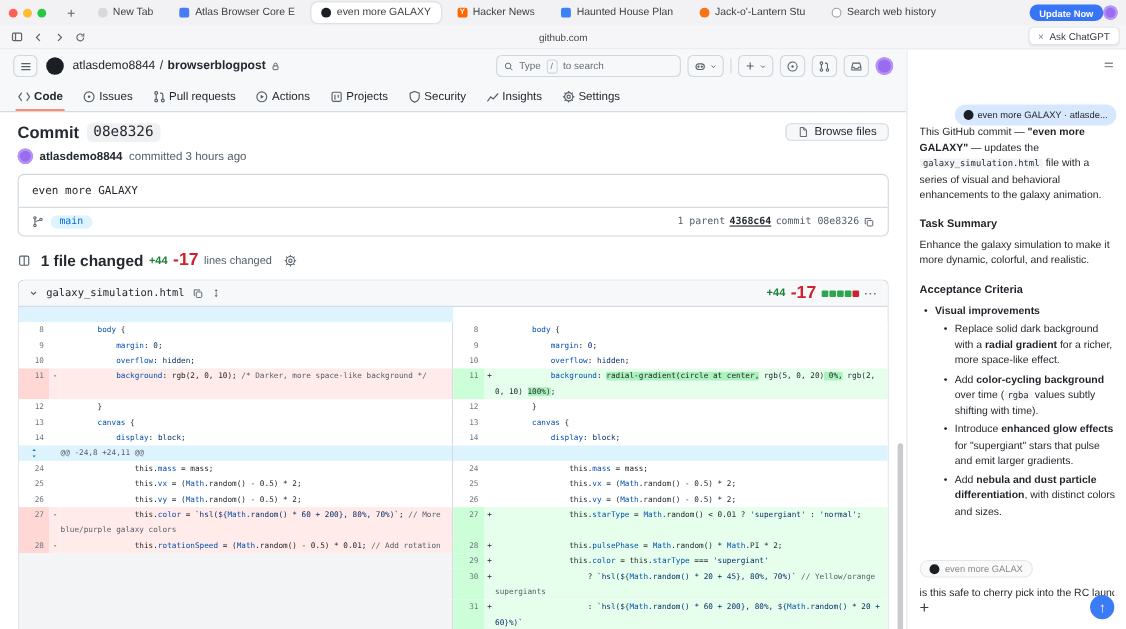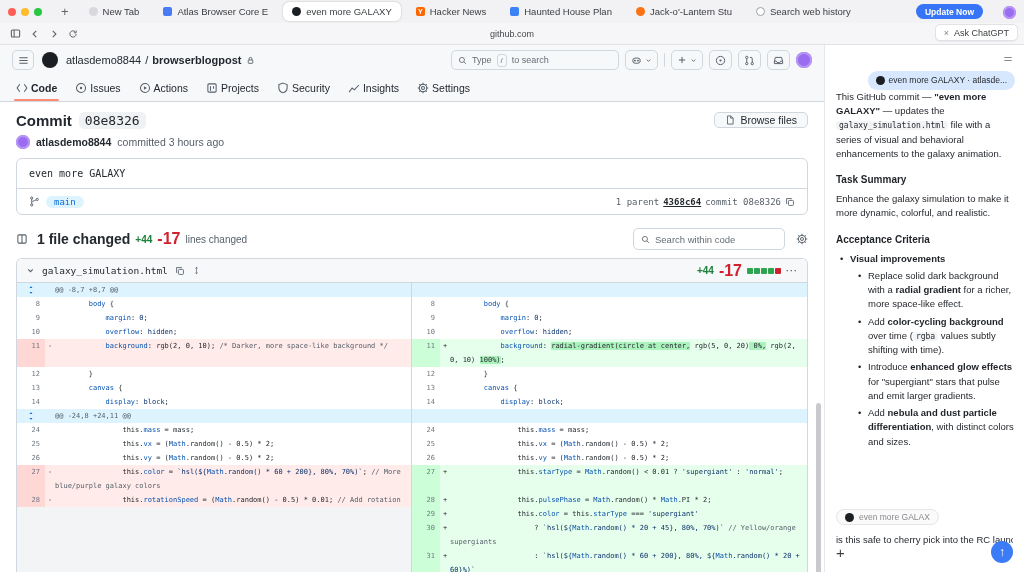--- a/index.html
+++ b/index.html
@@ -22,21 +22,21 @@
   .tab .tab-label { overflow:hidden; text-overflow:ellipsis; }
   .tab.active { background:#fff; box-shadow:0 0 2px rgba(0,0,0,.25); }
   .fav { width:9px; height:9px; border-radius:2px; flex:none; }
   .fav-blank{ background:#d9d9dd; border-radius:50%; }
   .fav-atlas{ background:#4a7bf7; }
   .fav-github{ background:#1b1f23; border-radius:50%; }
   .fav-hn{ background:#ff6600; color:#fff; font-size:7px; font-weight:700; display:flex; align-items:center; justify-content:center; }
   .fav-doc{ background:#3b82f6; }
   .fav-pumpkin{ background:#f97316; border-radius:50%; }
   .fav-globe{ background:#fff; border:1.5px solid #9aa0a6; border-radius:50%; }
-  .chrome-right { margin-left:auto; display:flex; align-items:flex-end; gap:20px; }
+  .chrome-right { margin-left:auto; display:flex; align-items:center; gap:0; }
   .update-btn { background:#3774f6; color:#fff; border-radius:9px; height:15px; padding:0 9px;
                 font-size:8.5px; font-weight:600; display:flex; align-items:center; }
   .avatar-sm { width:13px; height:13px; border-radius:50%; background:#9a6cf0; box-shadow:inset 0 0 0 2px #b795f5; }
 
   .urlbar { height:21px; display:flex; align-items:center; padding:0 10px; gap:9px; position:relative; background:#f6f5f8; }
   .nav-ic { color:#5f6368; }
   .url-center { position:absolute; left:200px; right:200px; text-align:center; font-size:9px; color:#45484c; }
   .ask-btn { position:absolute; right:6px; top:1px; background:#fff; border:1px solid #e2e2e6; border-radius:5px;
              height:17px; padding:0 8px; font-size:9px; color:#3c4043; display:flex; align-items:center; gap:5px;
              box-shadow:0 1px 1px rgba(0,0,0,.05); }
@@ -117,21 +117,21 @@
   .t-hunkpad { background:#ddf4ff; }
   .t-empty { background:#f3f4f6; }
   .sb { color:#0550ae; } .ss { color:#0a3069; } .sc { color:#57606a; }
   .shl { background:#abf2bc; border-radius:1px; }
   .gh-scroll { position:absolute; right:3px; top:358px; width:5px; height:205px; background:#c9cacd; border-radius:3px; }
 
   
   .sb-top-icon { position:absolute; top:8px; right:10px; color:#8a8a8f; }
   .chat-scroll { position:absolute; top:26px; left:11px; right:9px; bottom:72px; overflow:hidden; font-size:9.5px; line-height:1.5; color:#1f2328; }
   .context-chip { margin-left:auto; background:#d7e7fd; border-radius:10px; padding:3px 8px; font-size:8.5px;
-                  display:flex; gap:4px; align-items:center; width:fit-content; max-width:100%; white-space:nowrap; overflow:hidden; }
+                  display:flex; gap:4px; align-items:center; width:fit-content; max-width:100%; white-space:nowrap; overflow:hidden;margin-top:24px; }
   .chip-gh { width:9px; height:9px; border-radius:50%; background:#1b1f23; flex:none; }
   .user-bubble { margin:10px 0 12px auto; background:#d7e7fd; border-radius:12px; padding:6px 10px; width:fit-content; max-width:90%; }
   .assistant p { margin:0 0 9px; }
   .assistant h4 { font-size:10px; font-weight:700; margin:11px 0 5px; }
   .assistant code { font-family:"DejaVu Sans Mono", monospace; font-size:8px; background:#f3f4f6; padding:0 3px; border-radius:3px; }
   ul.bul { list-style:none; margin:0; padding:0 0 0 4px; }
   ul.bul > li { position:relative; padding-left:10px; margin-bottom:3px; }
   ul.bul > li::before { content:"•"; position:absolute; left:0; top:0; color:#1f2328; }
   ul.bul ul.bul { margin-top:3px; padding-left:8px; }
   .grp-title { font-weight:700; }
@@ -308,20 +308,31 @@
               <svg width="12" height="12" viewBox="0 0 16 16" fill="none" stroke="currentColor" stroke-width="1.4">
                 <circle cx="8" cy="8" r="6"></circle>
                 <circle cx="8" cy="8" r="1.6" fill="currentColor" stroke="none"></circle>
               </svg>
             </span>
             <span>Issues</span>
           </div>
           <div class="nav-item">
             <span class="ni-ic">
               <svg width="12" height="12" viewBox="0 0 16 16" fill="none" stroke="currentColor" stroke-width="1.4">
+                <circle cx="4" cy="3.5" r="1.7"></circle>
+                <circle cx="4" cy="12.5" r="1.7"></circle>
+                <circle cx="12" cy="12.5" r="1.7"></circle>
+                <path d="M4 5.4v5.2M8.7 3.5H10a2 2 0 0 1 2 2v5.3"></path>
+              </svg>
+            </span>
+            <span>Pull requests</span>
+          </div>
+          <div class="nav-item">
+            <span class="ni-ic">
+              <svg width="12" height="12" viewBox="0 0 16 16" fill="none" stroke="currentColor" stroke-width="1.4">
                 <circle cx="8" cy="8" r="6"></circle>
                 <path d="M6.6 5.6v4.8l4-2.4z" fill="currentColor" stroke="none"></path>
               </svg>
             </span>
             <span>Actions</span>
           </div>
           <div class="nav-item">
             <span class="ni-ic">
               <svg width="12" height="12" viewBox="0 0 16 16" fill="none" stroke="currentColor" stroke-width="1.4">
                 <rect x="2.5" y="2.5" width="11" height="11" rx="1.5"></rect>
@@ -402,27 +413,20 @@
 
       <div class="changes-bar">
         <svg width="12" height="12" viewBox="0 0 16 16" fill="none" stroke="#57606a" stroke-width="1.4">
             <rect x="2.5" y="2.5" width="11" height="11" rx="1.5"></rect>
             <path d="M8 2.5v11"></path>
           </svg>
         <span class="files-changed">1 file changed</span>
         <span class="plus-n">+44</span>
         <span class="minus-n">-17</span>
         <span class="lines-changed">lines changed</span>
-        <span class="code-search">
-          <svg width="9" height="9" viewBox="0 0 16 16" fill="none" stroke="currentColor" stroke-width="1.6">
-              <circle cx="7" cy="7" r="4.5"></circle>
-              <path d="M10.5 10.5 14 14"></path>
-            </svg>
-          <span>Search within code</span>
-        </span>
         <span class="gear-wrap">
           <svg width="12" height="12" viewBox="0 0 16 16" fill="none" stroke="currentColor" stroke-width="1.3">
               <circle cx="8" cy="8" r="2"></circle>
               <circle cx="8" cy="8" r="5"></circle>
               <path d="M8 1v2.2M8 12.8V15M1 8h2.2M12.8 8H15M3 3l1.5 1.5M11.5 11.5 13 13M13 3l-1.5 1.5M4.5 11.5 3 13"></path>
             </svg>
         </span>
       </div>
 
       <div class="diff-box">
@@ -447,27 +451,20 @@
                 <span class="blk" style="background: rgb(45, 164, 78);"></span>
                 <span class="blk" style="background: rgb(45, 164, 78);"></span>
                 <span class="blk" style="background: rgb(45, 164, 78);"></span>
                 <span class="blk" style="background: rgb(207, 34, 46);"></span>
               </span>
             <span class="kebab">···</span>
           </span>
         </div>
         <div class="diff-body">
             <div class="dr">
-              <div class="cell left t-hunk">
-                <span class="ln"><svg width="8" height="10" viewBox="0 0 16 16" fill="#0969da" style="display:inline-block;vertical-align:middle">
-                    <path d="M8 0.5 5 4h6zM8 15.5 5 12h6z"></path>
-                  </svg></span>
-                <span class="mk"></span>
-                <span class="cd"><span>@@ -8,7 +8,7 @@</span></span>
-              </div>
               <div class="cell right t-hunkpad">
                 <span class="ln"></span>
                 <span class="mk"></span>
                 <span class="cd"></span>
               </div>
             </div>
             <div class="dr">
               <div class="cell left t-ctx">
                 <span class="ln">8</span>
                 <span class="mk"></span>

